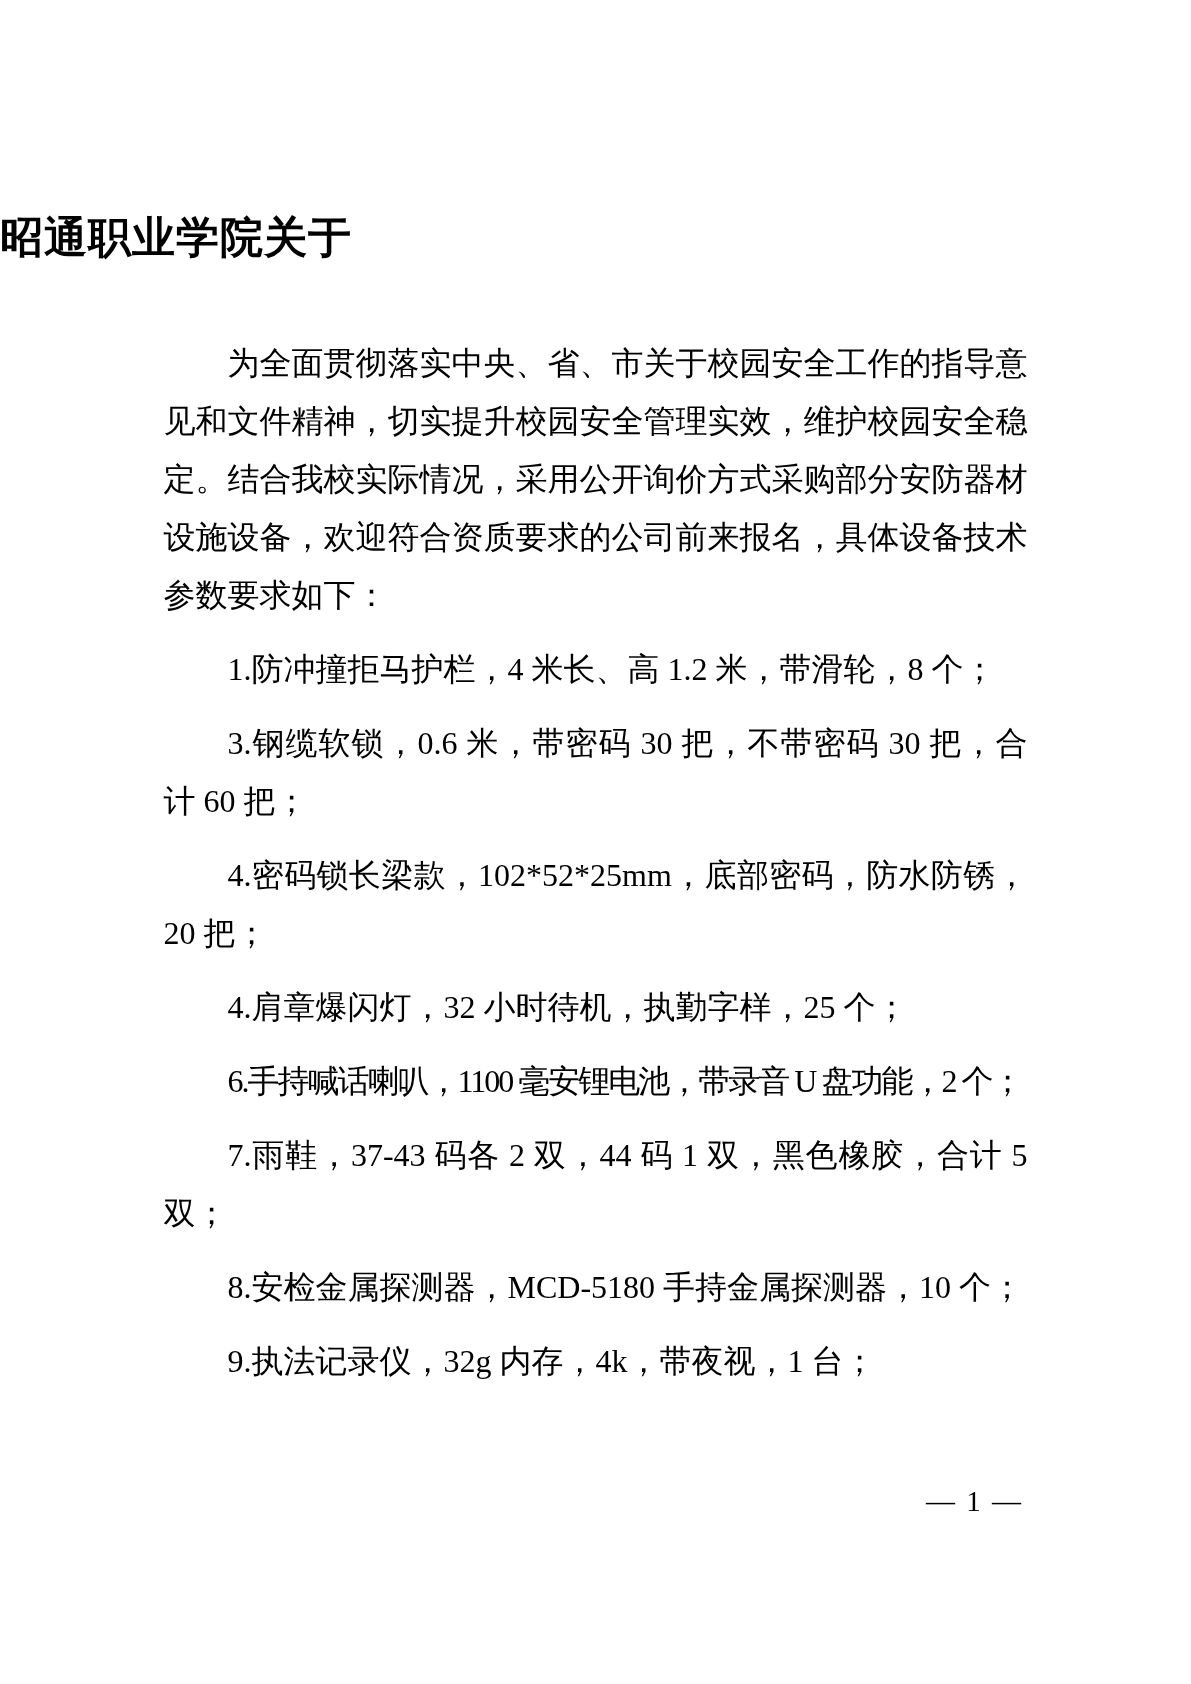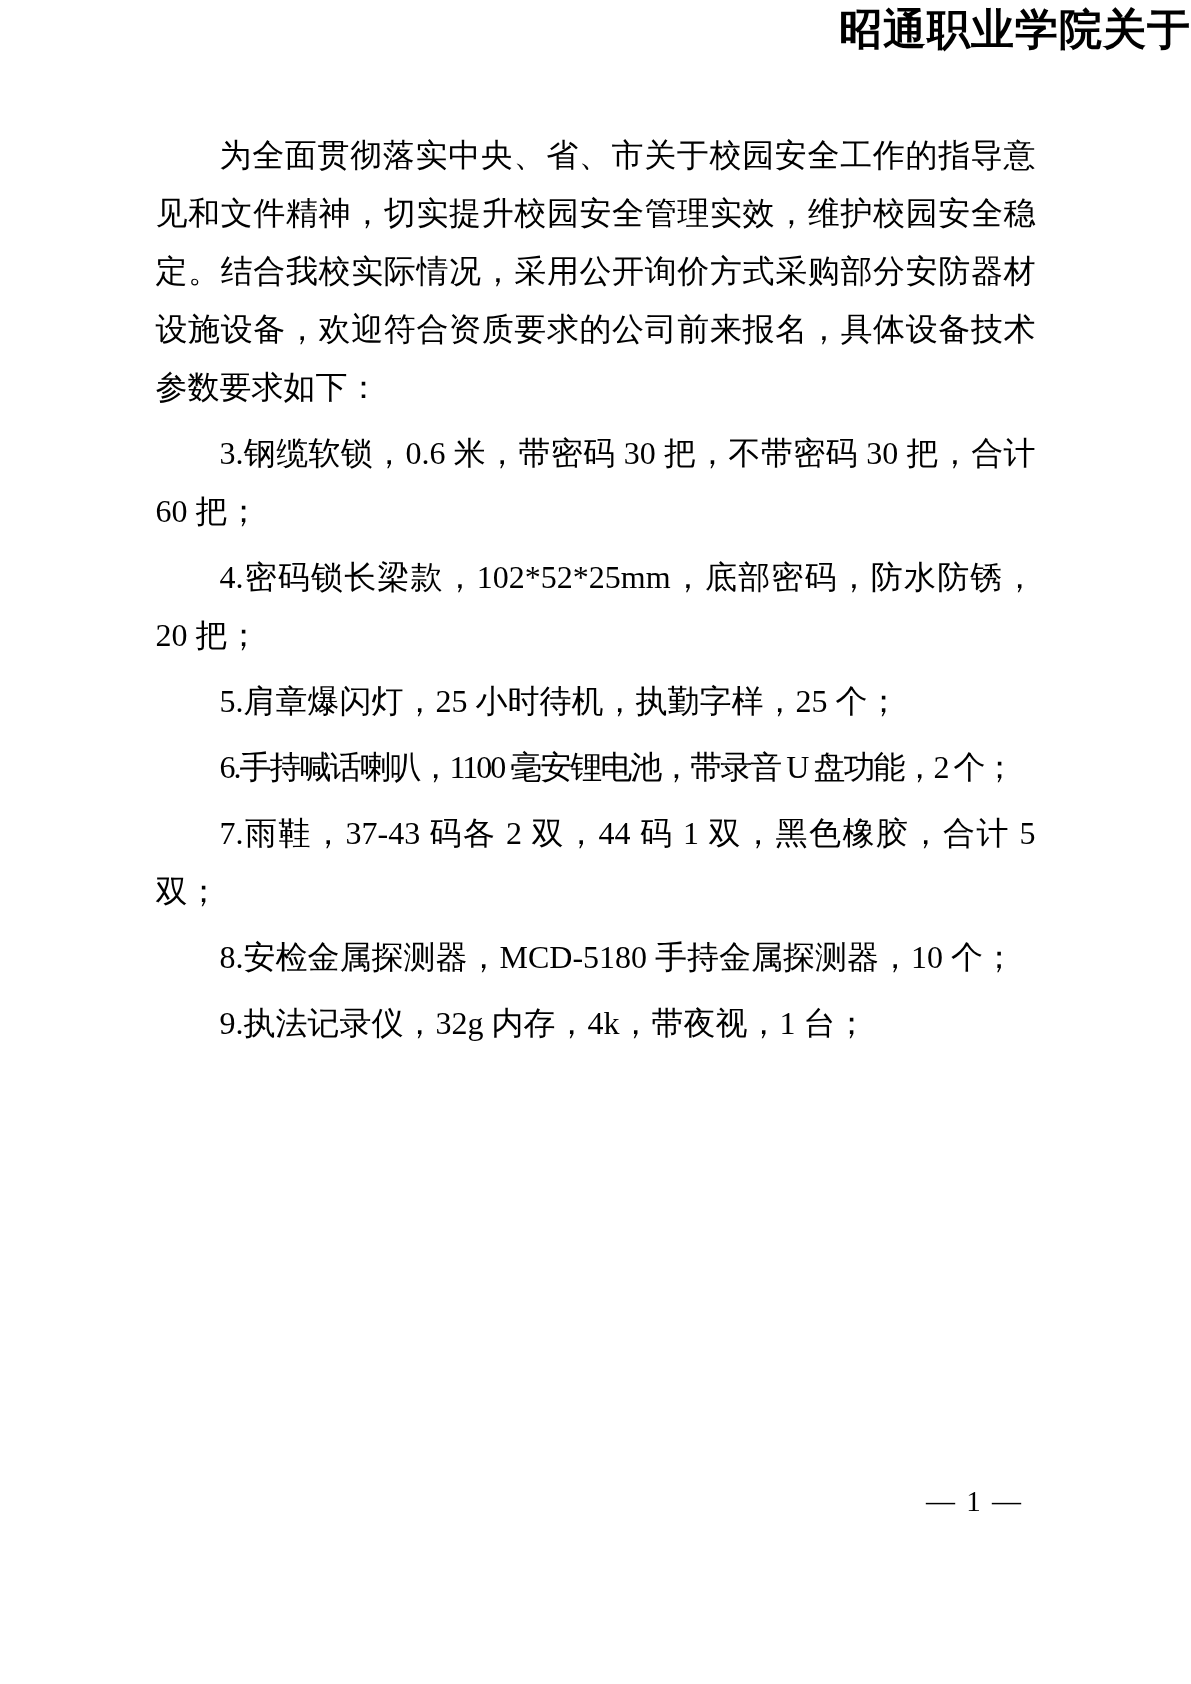--- a/index.html
+++ b/index.html
@@ -11,36 +11,37 @@
     font-family: "Liberation Serif", "DejaVu Serif", serif;
     color: #000000;
     overflow: hidden;
   }
   .page {
     position: absolute;
     inset: 0;
   }
   .title {
     margin: 0;
-    text-align: right;
+    padding-top: 208px;
+    text-align: left;
     font-size: 43px;
     line-height: 60px;
     font-weight: bold;
     letter-spacing: 1px;
   }
   .title-line { display: block; }
   .content {
     width: 896px;
     margin: 66px auto 0 auto;
     font-size: 32px;
     line-height: 58px;
     text-align: justify;
   }
   .content p {
-    margin: 8px;
+    margin: 16px;
     text-indent: 2em;
   }
   .content p.tight {
     letter-spacing: -2px;
   }
   .footer {
     position: absolute;
     top: 1484px;
     right: 168px;
     font-size: 29px;
@@ -52,23 +53,24 @@
 <body>
 
 <div class="page">
 
   <h1 class="title">
     <span class="title-line">昭通职业学院关于</span>
   </h1>
 
   <div class="content">
     <p>为全面贯彻落实中央、省、市关于校园安全工作的指导意见和文件精神，切实提升校园安全管理实效，维护校园安全稳定。结合我校实际情况，采用公开询价方式采购部分安防器材设施设备，欢迎符合资质要求的公司前来报名，具体设备技术参数要求如下：</p>
+    <p>1.防冲撞拒马护栏，4 米长、高 1.2 米，带滑轮，8 个；</p>
     <p>3.钢缆软锁，0.6 米，带密码 30 把，不带密码 30 把，合计 60 把；</p>
     <p>4.密码锁长梁款，102*52*25mm，底部密码，防水防锈，20 把；</p>
-    <p>5.肩章爆闪灯，25 小时待机，执勤字样，25 个；</p>
+    <p>4.肩章爆闪灯，32 小时待机，执勤字样，25 个；</p>
     <p class="tight">6.手持喊话喇叭，1100 毫安锂电池，带录音 U 盘功能，2 个；</p>
     <p>7.雨鞋，37-43 码各 2 双，44 码 1 双，黑色橡胶，合计 5 双；</p>
     <p>8.安检金属探测器，MCD-5180 手持金属探测器，10 个；</p>
     <p>9.执法记录仪，32g 内存，4k，带夜视，1 台；</p>
   </div>
 
   <div class="footer">— 1 —</div>
 
 </div>
 

